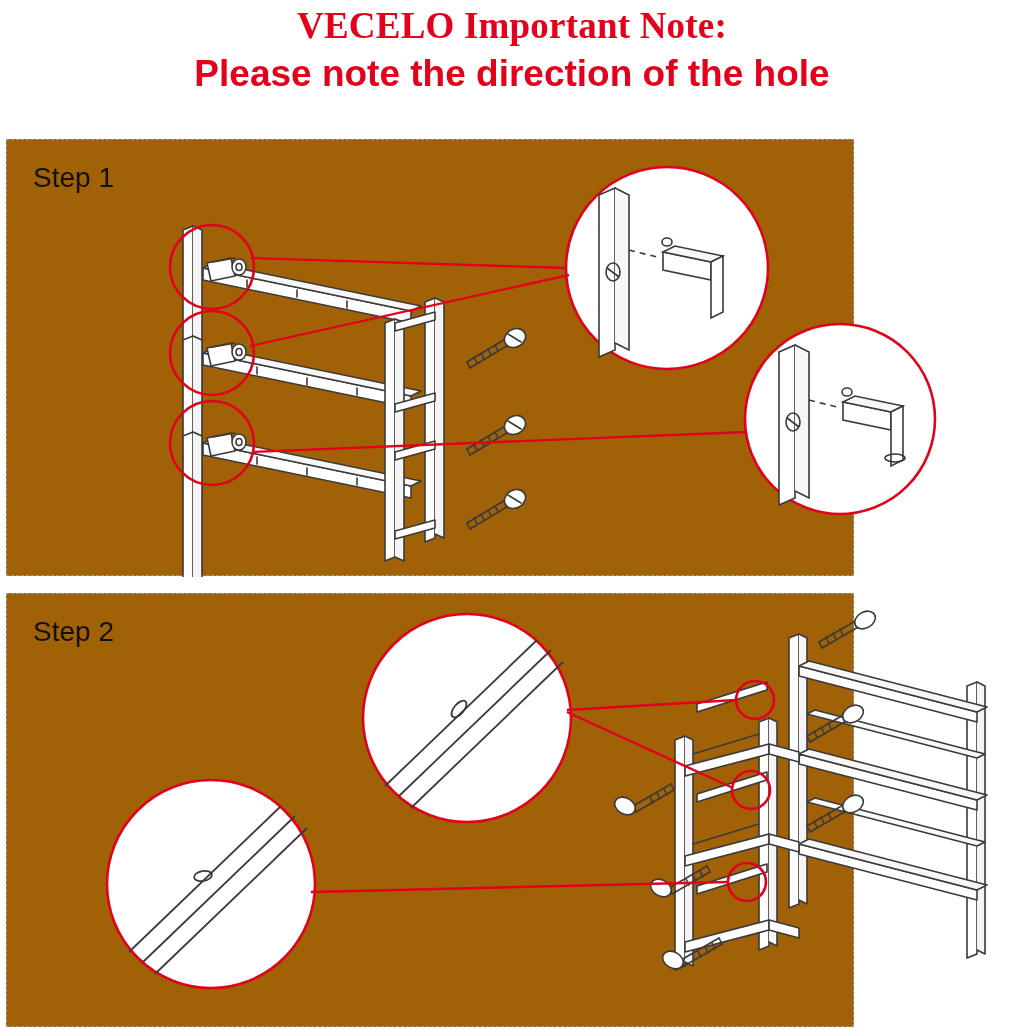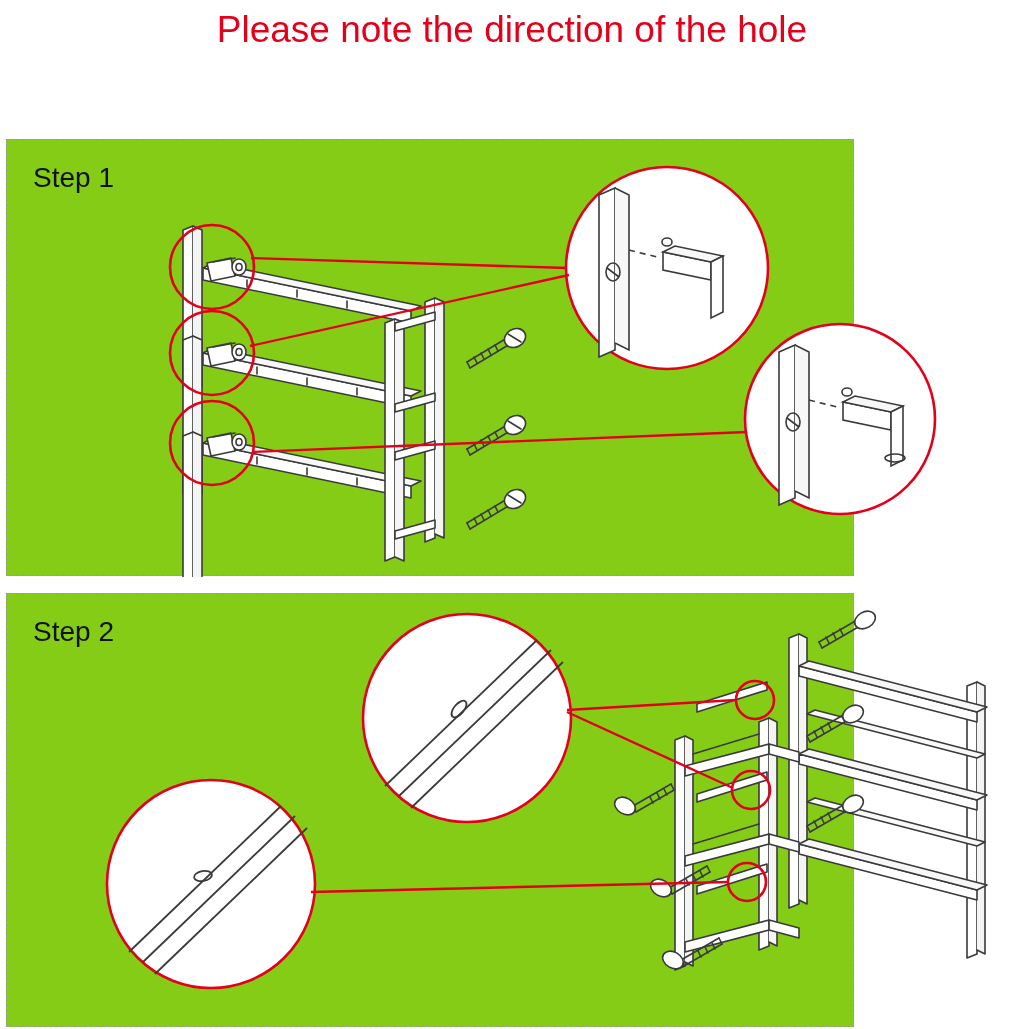--- a/index.html
+++ b/index.html
@@ -27,33 +27,33 @@
   .title-line-1 {
     font-family: "Liberation Serif", serif;
     font-weight: bold;
     font-size: 37px;
     color: #e3001b;
     line-height: 44px;
     letter-spacing: 0.2px;
   }
   .title-line-2 {
     font-family: "Liberation Sans", sans-serif;
-    font-weight: normal;
+    font-weight: bold;
     font-size: 37px;
     color: #e3001b;
     line-height: 48px;
     margin-top: 2px;
   }
   .step-box {
     position: absolute;
     left: 6px;
     width: 848px;
     border: 1.5px dashed #9a9a9a;
     box-sizing: border-box;
-    background: #84cc16;
+    background: #a16207;
   }
   #step-box-1 { top: 139px; height: 437px; }
   #step-box-2 { top: 593px; height: 434px; }
   .step-label {
     position: absolute;
     left: 26px;
     top: 22px;
     font-size: 28px;
     color: #111111;
     font-family: "Liberation Sans", sans-serif;
@@ -64,20 +64,21 @@
     top: 0;
   }
   svg { display: block; }
 </style>
 </head>
 <body>
 
 <div class="page">
 
   <div class="title-block">
+    <div class="title-line-1">VECELO Important Note:</div>
     <div class="title-line-2">Please note the direction of the hole</div>
   </div>
 
   <div class="step-box" id="step-box-1">
     <div class="step-label">Step 1</div>
 
     <svg class="svg-layer" width="1008" height="437" viewBox="0 0 1008 437">
       <g fill="none" stroke="#3a3a3a" stroke-width="1.6" stroke-linejoin="round" stroke-linecap="round">
 
         <g>

